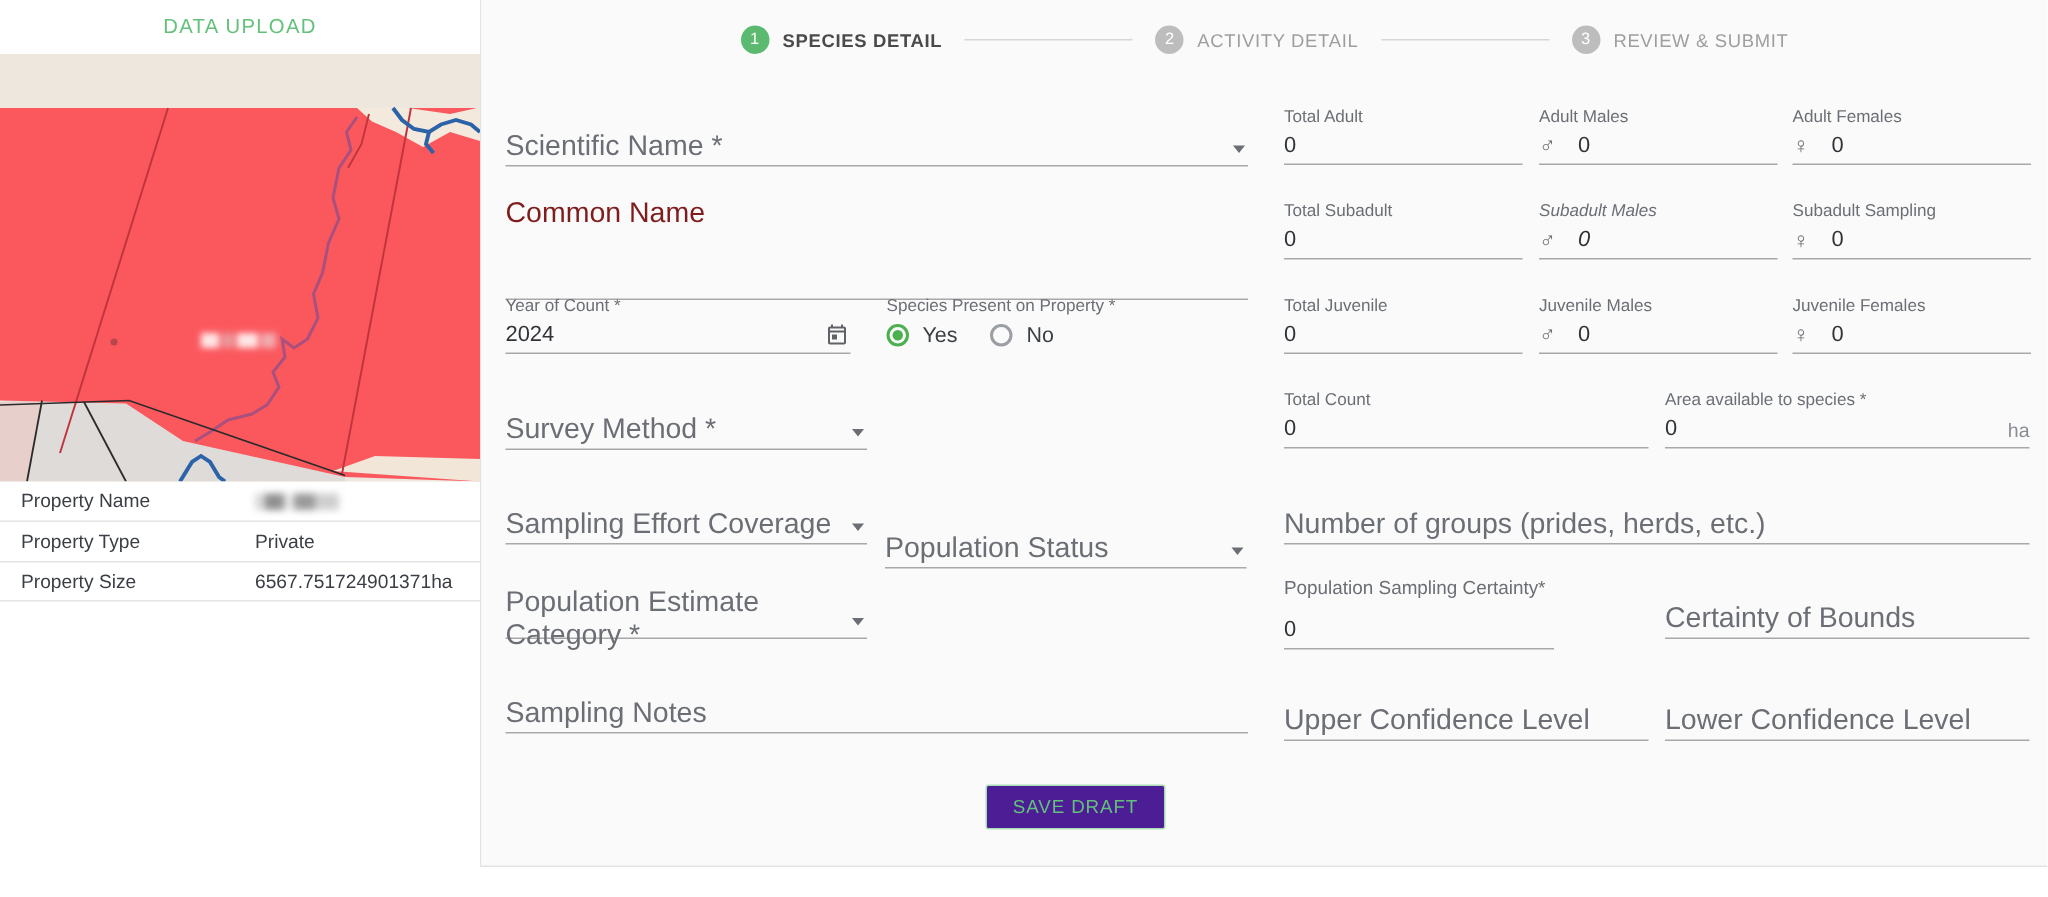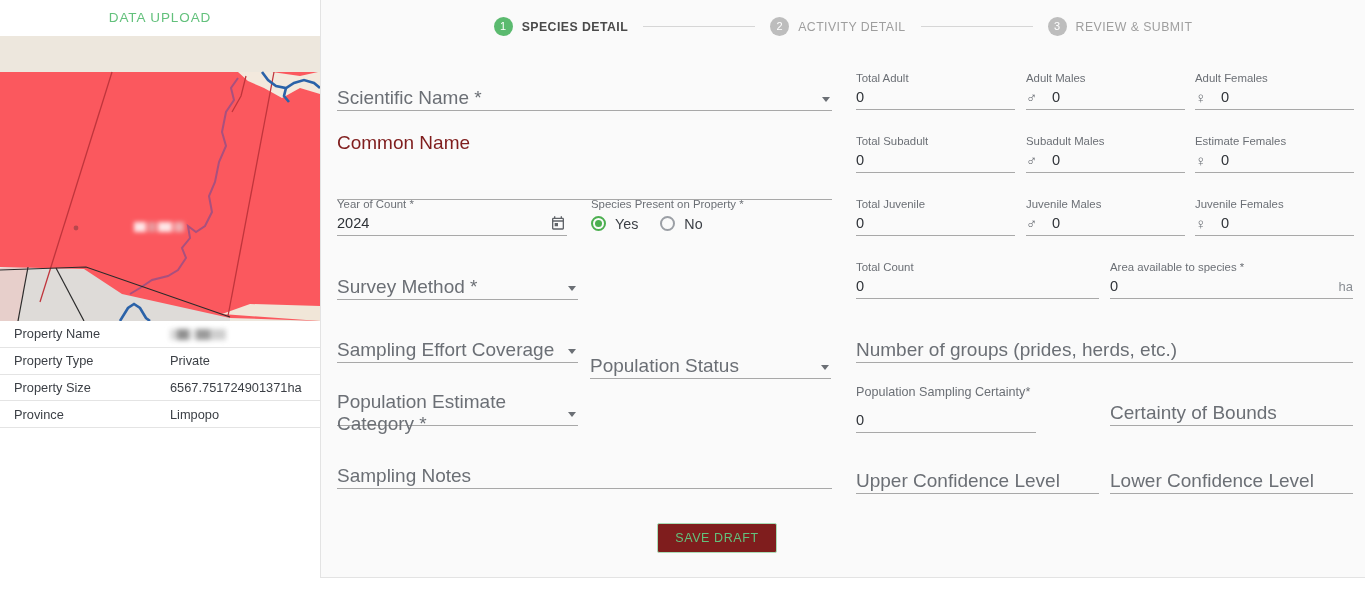--- a/index.html
+++ b/index.html
@@ -152,21 +152,21 @@
   .radio-label {
     font-size: 14.3px; color: #3b3f45;
     margin-left: 9px; margin-right: 22px;
   }
 
   
   .btn-save {
     position: absolute; left: 336px; top: 523px;
     width: 120px; height: 30px;
     border: 1px solid #a9dcb6;
-    background: #7f1d1d;
+    background: #4c1d95;
     color: #63c17c;
     font-size: 12.5px; letter-spacing: 0.6px;
     font-family: "Liberation Sans", sans-serif;
     border-radius: 2px;
     cursor: pointer;
   }
 </style>
 </head>
 <body>
 
@@ -229,24 +229,20 @@
         <span class="redact r1"></span>
       </div>
       <div class="prop-row">
         <span class="prop-label">Property Type</span>
         <span class="prop-value">Private</span>
       </div>
       <div class="prop-row">
         <span class="prop-label">Property Size</span>
         <span class="prop-value">6567.751724901371ha</span>
       </div>
-      <div class="prop-row">
-        <span class="prop-label">Province</span>
-        <span class="prop-value">Limpopo</span>
-      </div>
     </div>
   </div>
 
   <div class="divider"></div>
 
   <div class="form-panel">
 
     <div class="stepper">
       <div class="step active">
         <span class="step-circle">1</span>
@@ -355,29 +351,29 @@
           <span class="fld-value">0</span>
         </div>
       </div>
 
       <div class="fld" style="left:535px; top:82px; width:159px;">
         <div class="fld-label">Total Subadult</div>
         <div class="fld-line">
           <span class="fld-value">0</span>
         </div>
       </div>
-      <div class="fld" style="left:705px; top:82px; width:159px;">
+      <div class="fld" style="left:705px; top:82px; width:159px;font-style:italic;">
         <div class="fld-label">Subadult Males</div>
         <div class="fld-line">
           <span class="sex-icon">♂</span>
           <span class="fld-value">0</span>
         </div>
       </div>
       <div class="fld" style="left:874px; top:82px; width:159px;">
-        <div class="fld-label">Estimate Females</div>
+        <div class="fld-label">Subadult Sampling</div>
         <div class="fld-line">
           <span class="sex-icon">♀</span>
           <span class="fld-value">0</span>
         </div>
       </div>
 
       <div class="fld" style="left:535px; top:145px; width:159px;">
         <div class="fld-label">Total Juvenile</div>
         <div class="fld-line">
           <span class="fld-value">0</span>

